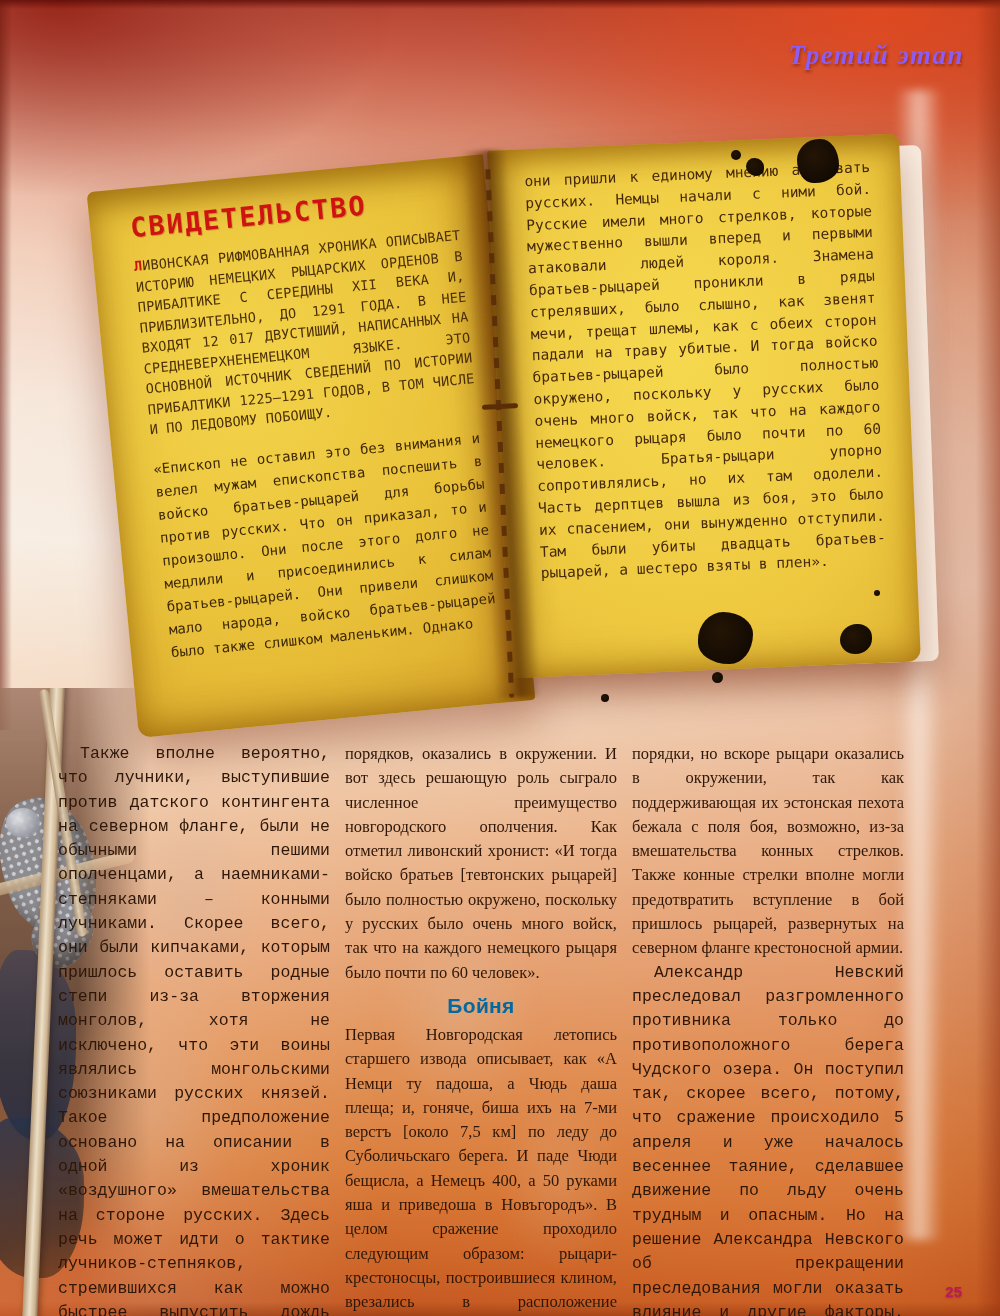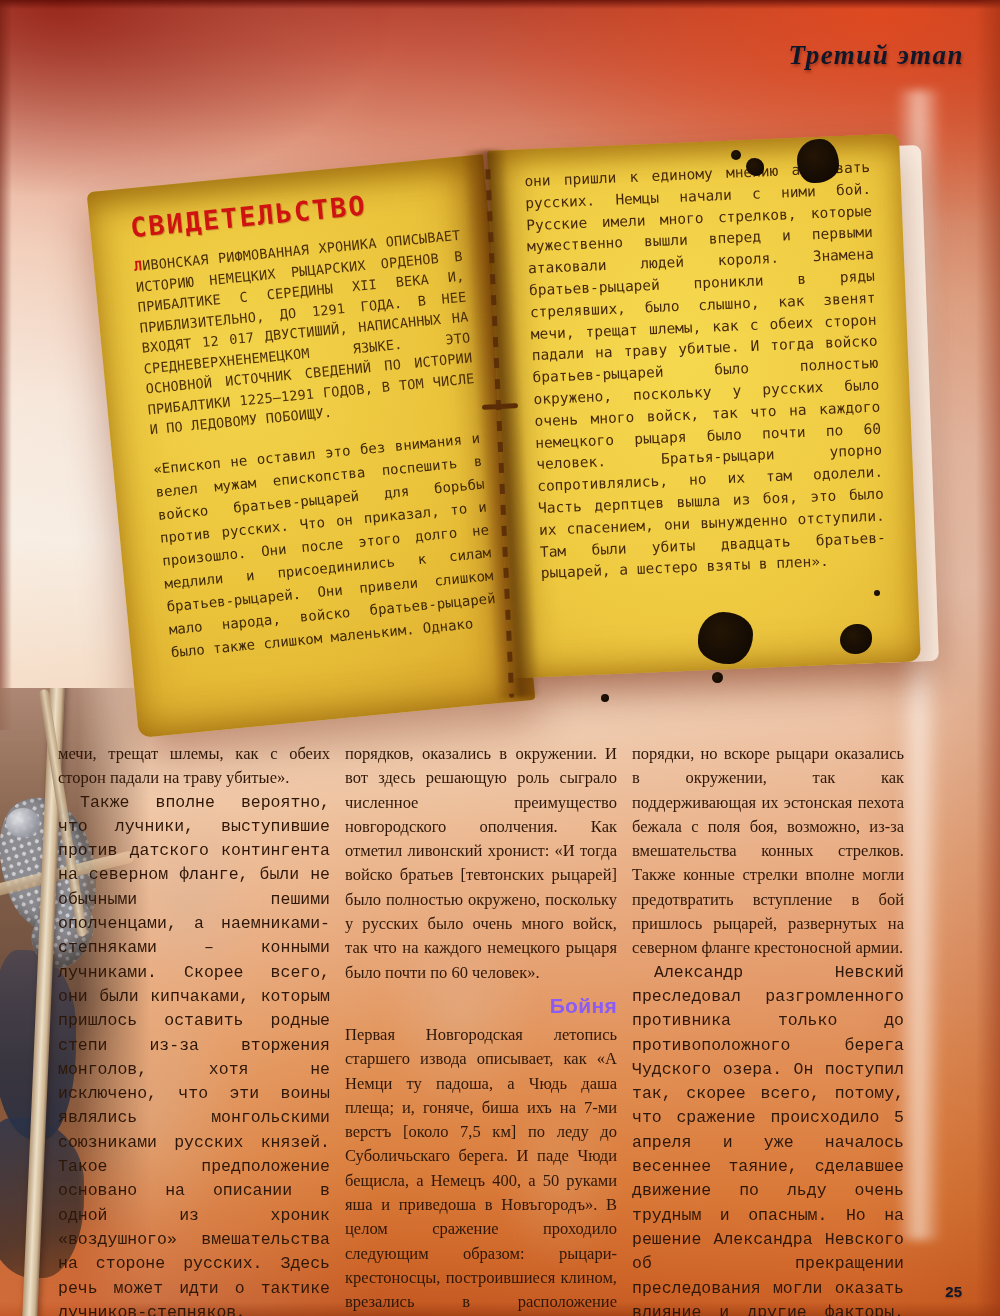--- a/index.html
+++ b/index.html
@@ -27,21 +27,21 @@
   .bottom-edge{position:absolute;left:0;bottom:0;width:100%;height:14px;
     background:linear-gradient(0deg, rgba(140,50,10,.5), rgba(140,50,10,0));}
   .right-band{position:absolute;right:58px;top:90px;width:46px;height:1150px;opacity:.75;
     background:linear-gradient(90deg, rgba(255,246,238,0), rgba(255,247,240,.8) 50%, rgba(255,247,240,0));
     filter:blur(5px);}
 
   
   .section-header{
     position:absolute;top:40px;right:36px;
     font:italic bold 27px "Liberation Serif",serif;
-    color:#0f172a;letter-spacing:1.5px;
+    color:#8b5cf6;letter-spacing:1.5px;
     text-shadow:1px 2px 3px rgba(110,25,8,.55);
   }
 
   
   .photo-strip{position:absolute;left:0;top:688px;width:150px;height:628px;overflow:hidden;
     -webkit-mask-image:linear-gradient(90deg,#000 52%,transparent 100%);
     mask-image:linear-gradient(90deg,#000 52%,transparent 100%);}
   .photo-base{position:absolute;inset:0;
     background:linear-gradient(180deg, rgba(160,120,100,.85) 0%, rgba(120,86,66,.9) 25%, rgba(98,70,54,.92) 50%, rgba(130,78,48,.85) 72%, rgba(198,96,44,.75) 90%, rgba(210,94,38,.6) 100%);}
   .spear-shaft{position:absolute;left:36px;top:-10px;width:15px;height:650px;border-radius:7px;
@@ -125,25 +125,25 @@
   .blot7{left:601px;top:694px;width:8px;height:8px;border-radius:50%;}
   .blot8{left:874px;top:590px;width:6px;height:6px;border-radius:50%;}
 
   
   .article{position:absolute;left:58px;top:742px;width:846px;display:flex;gap:15px;}
   .col{width:272px;font-size:16.5px;line-height:24.3px;color:#2e1708;text-align:justify;}
   .col p{margin:0;}
   .col p.indent{text-indent:22px;font-family:Liberation Mono, monospace;}
   .subheading{margin:9px 0 5px 0 !important;
     font-family:"Liberation Sans",sans-serif;font-weight:bold;
-    font-size:21px;line-height:24px;color:#8b5cf6;letter-spacing:.3px;text-align:right;}
+    font-size:21px;line-height:24px;color:#0369a1;letter-spacing:.3px;text-align:center;}
 
   .page-number{position:absolute;right:38px;bottom:16px;
     font-family:"Liberation Sans",sans-serif;font-weight:bold;
-    font-size:15px;color:#0f172a;text-shadow:0 1px 2px rgba(110,30,5,.5);}
+    font-size:15px;color:#be185d;text-shadow:0 1px 2px rgba(110,30,5,.5);}
 </style>
 </head>
 <body>
 
 <div class="top-edge" data-name="page-top-shadow"></div>
 <div class="left-edge" data-name="page-left-shadow"></div>
 <div class="right-edge" data-name="page-right-shadow"></div>
 <div class="bottom-edge" data-name="page-bottom-shadow"></div>
 <div class="right-band" data-name="page-curl-highlight"></div>
 
@@ -188,21 +188,20 @@
   <div class="ink-blot blot3" data-name="ink-blot"></div>
   <div class="ink-blot blot4" data-name="ink-blot"></div>
   <div class="ink-blot blot5" data-name="ink-blot"></div>
   <div class="ink-blot blot6" data-name="ink-blot"></div>
   <div class="ink-blot blot7" data-name="ink-blot"></div>
   <div class="ink-blot blot8" data-name="ink-blot"></div>
 </div>
 
 <div class="article" data-name="article-body">
   <div class="col" data-name="article-column-1">
-    <p data-name="paragraph">мечи, трещат шлемы, как с обеих сторон падали на траву убитые».</p>
     <p class="indent" data-name="paragraph">Также вполне вероятно, что лучники, выступившие против датского контингента на северном фланге, были не обычными пешими ополченцами, а наемниками-степняками – конными лучниками. Скорее всего, они были кипчаками, которым пришлось оставить родные степи из-за вторжения монголов, хотя не исключено, что эти воины являлись монгольскими союзниками русских князей. Такое предположение основано на описании в одной из хроник «воздушного» вмешательства на стороне русских. Здесь речь может идти о тактике лучников-степняков, стремившихся как можно быстрее выпустить дождь стрел по противнику.</p>
     <p class="indent" data-name="paragraph">Вне зависимости от того, что было истинной причиной бегства эстонцев, не возникает сомнения (и с этим согласны все источники), что рыцари, вклинившиеся в центр русских</p>
   </div>
   <div class="col" data-name="article-column-2">
     <p data-name="paragraph">порядков, оказались в окружении. И вот здесь решающую роль сыграло численное преимущество новгородского ополчения. Как отметил ливонский хронист: «И тогда войско братьев [тевтонских рыцарей] было полностью окружено, поскольку у русских было очень много войск, так что на каждого немецкого рыцаря было почти по 60 человек».</p>
     <p class="subheading" data-name="subheading-boynya">Бойня</p>
     <p data-name="paragraph">Первая Новгородская летопись старшего извода описывает, как «А Немци ту падоша, а Чюдь даша плеща; и, гоняче, биша ихъ на 7-ми верстъ [около 7,5 км] по леду до Суболичьскаго берега. И паде Чюди бещисла, а Немецъ 400, а 50 руками яша и приведоша в Новъгородъ». В целом сражение проходило следующим образом: рыцари-крестоносцы, построившиеся клином, врезались в расположение новгородских войск, находящихся на восточном берегу Чудского озера. Им удалось врубиться в русские</p>
   </div>
   <div class="col" data-name="article-column-3">
     <p data-name="paragraph">порядки, но вскоре рыцари оказались в окружении, так как поддерживающая их эстонская пехота бежала с поля боя, возможно, из-за вмешательства конных стрелков. Также конные стрелки вполне могли предотвратить вступление в бой пришлось рыцарей, развернутых на северном фланге крестоносной армии.</p>

